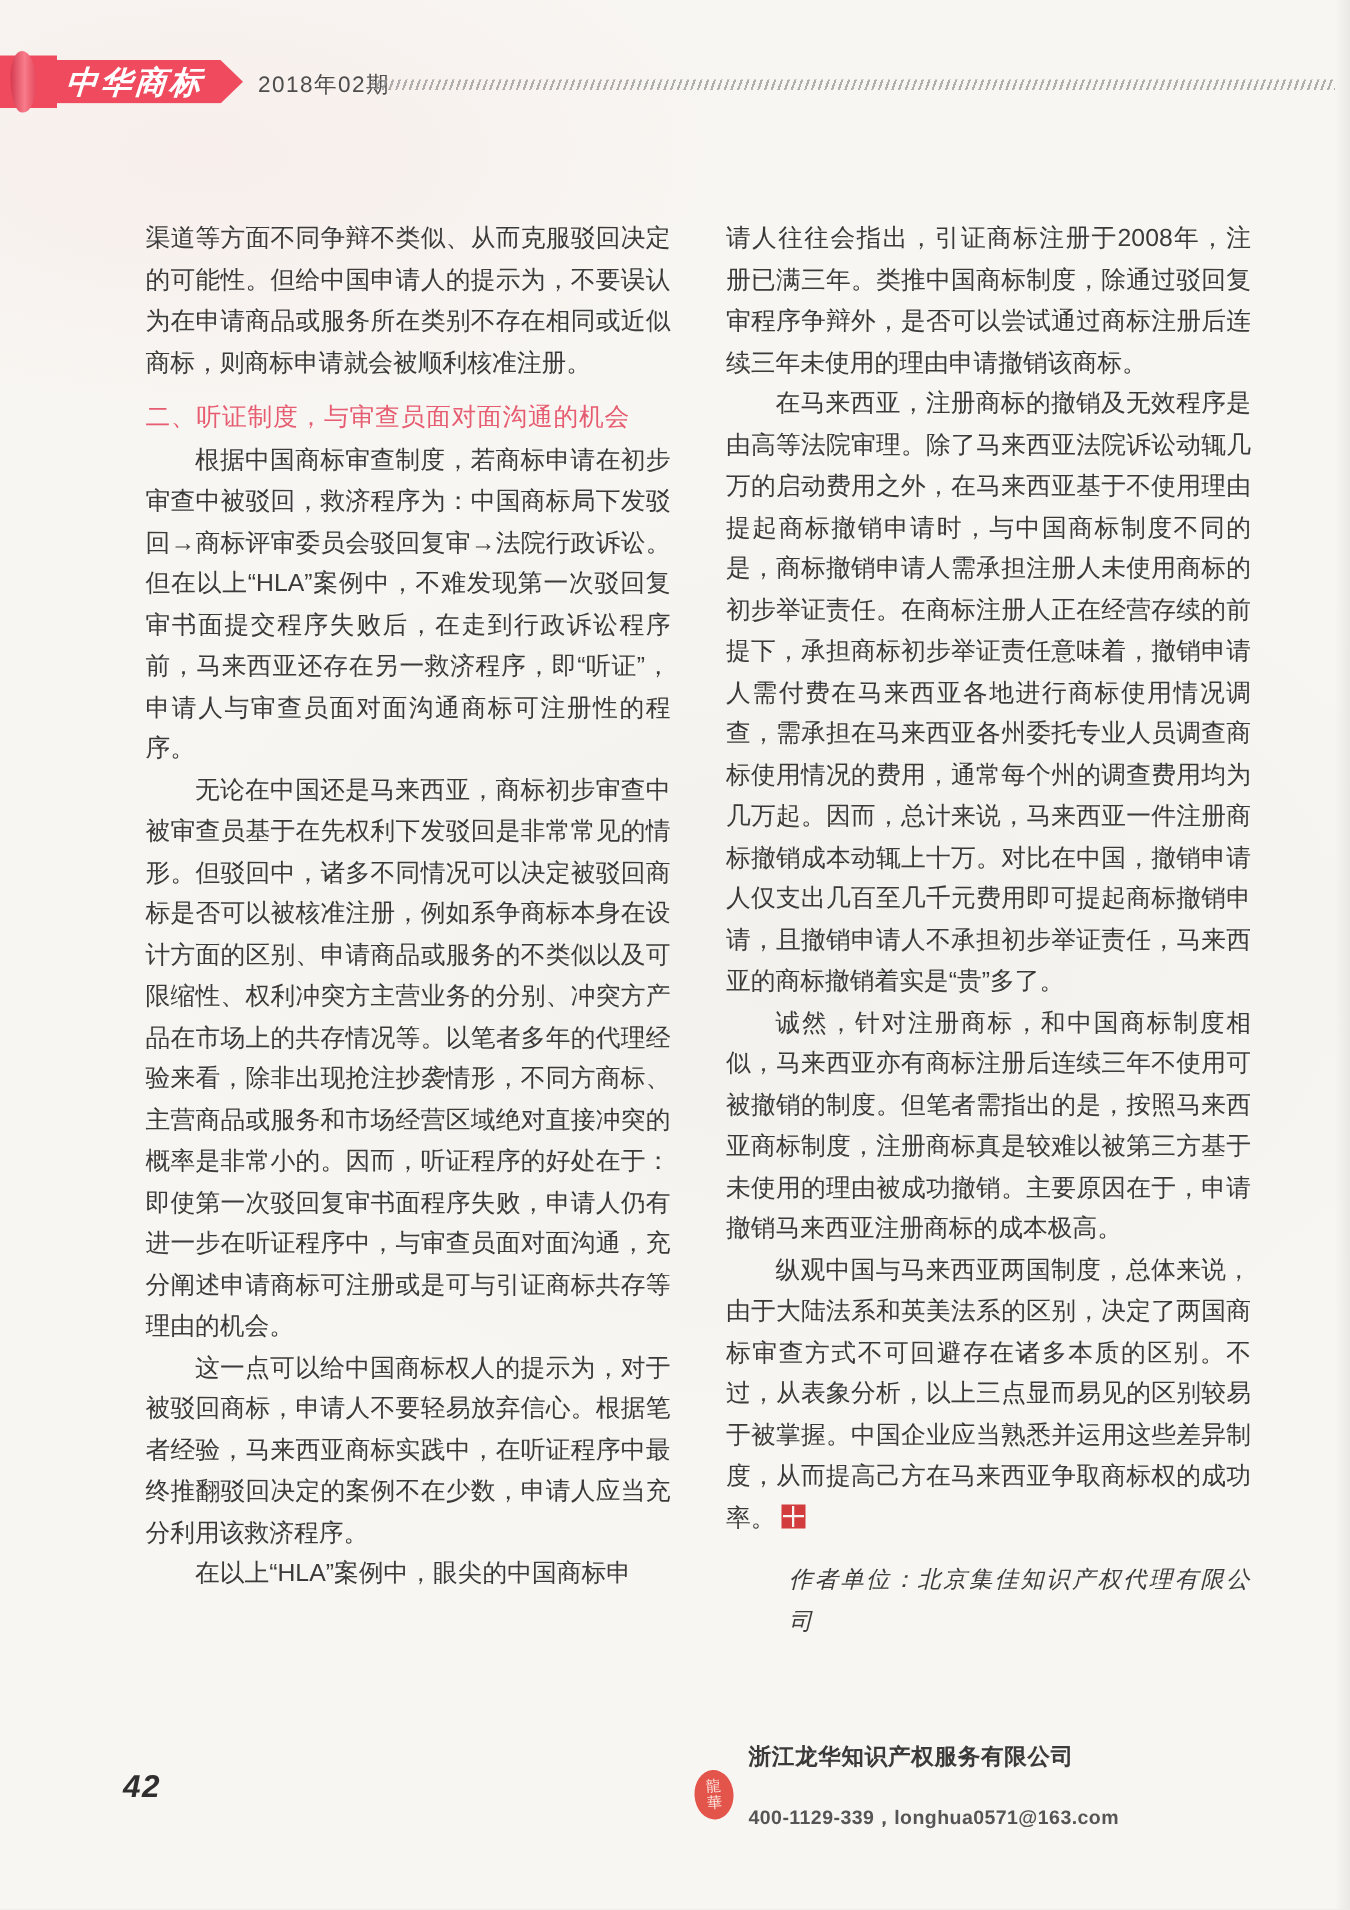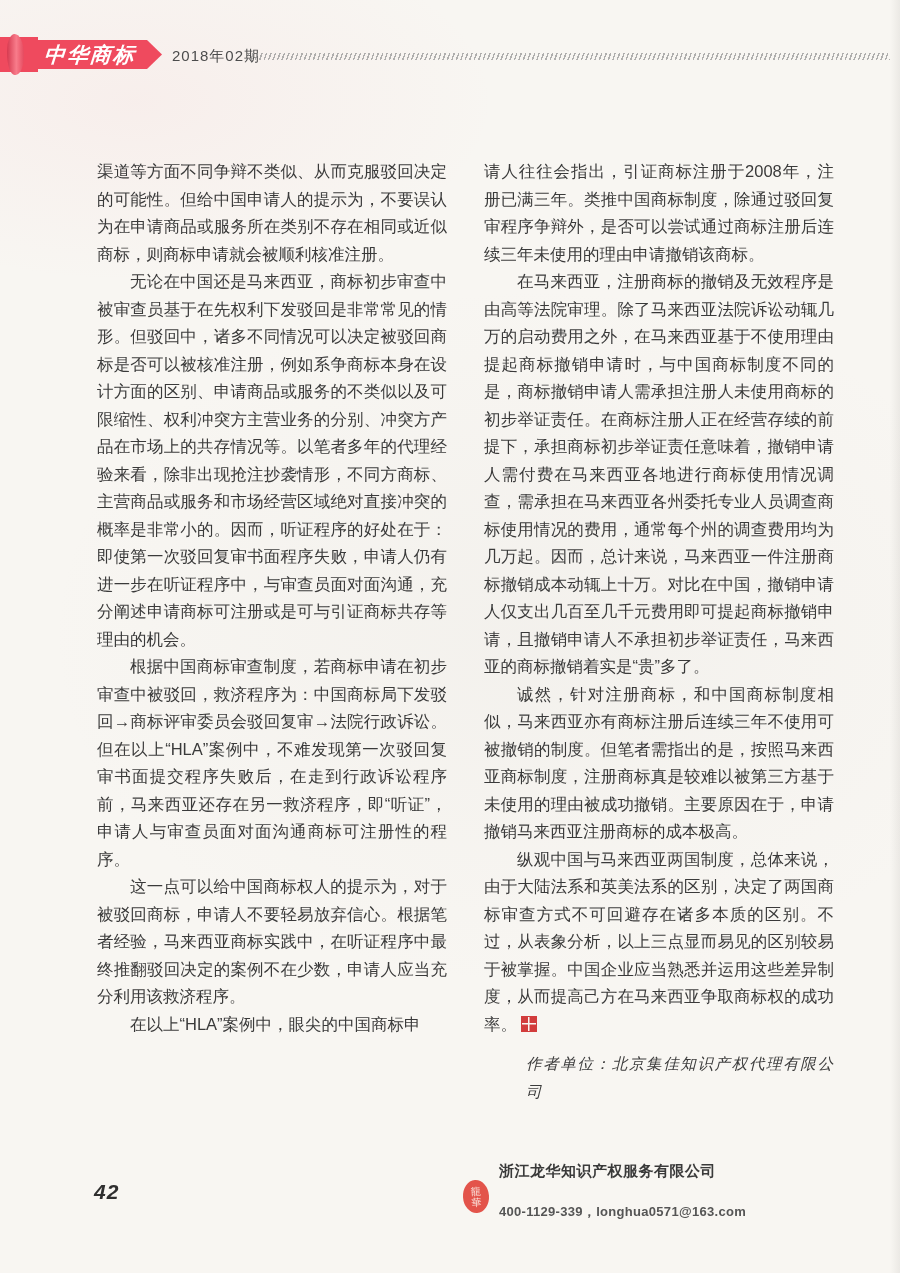--- a/index.html
+++ b/index.html
@@ -62,21 +62,20 @@
       rgba(150,150,150,0.75) 0px, rgba(150,150,150,0.75) 1.4px,
       transparent 1.4px, transparent 4.2px);
   }
 
   
   .col {
     position: absolute; top: 146px; width: 350px;
     font-size: 16.5px; line-height: 27.5px;
     text-align: justify;
     color: #3a3a3a;
-    margin-top: 12px;
   }
   .col-left  { left: 97px; }
   .col-right { left: 484px; }
   .para { text-align: justify; }
   .para.indent { text-indent: 2em; }
   .sec-heading {
     color: #e65c70;
     margin: 9px 0 1px 0;
     letter-spacing: 0.5px;
   }
@@ -87,30 +86,30 @@
     vertical-align: -1px;
     background:
       linear-gradient(#f8f6f2, #f8f6f2) 50% 50% / 100% 1.5px no-repeat,
       linear-gradient(#f8f6f2, #f8f6f2) 50% 50% / 1.5px 100% no-repeat,
       #d23c3c;
     box-shadow: 0 0 0 1px #d23c3c;
   }
   .author-line {
     margin-top: 14px;
     padding-left: 42px;
-    font-family: Liberation Mono, monospace;
+    font-family: Liberation Serif, serif;
     font-style: italic;
     font-size: 15.5px;
     color: #3c3c3c;
     letter-spacing: 1px;
   }
 
   
   .page-number {
-    position: absolute; left: 94px; top: 1180px;
+    position: absolute; left: 82px; top: 1180px;
     font-size: 21px; font-weight: bold; font-style: italic;
     color: #2f2f2f; letter-spacing: 1px;
   }
   .company-logo {
     position: absolute; left: 463px; top: 1180px;
     width: 26px; height: 33px;
     background: #e3544b;
     border-radius: 50%;
     display: flex; flex-direction: column;
     align-items: center; justify-content: center;
@@ -138,22 +137,23 @@
 
   <div class="banner-tail"></div>
   <div class="banner">
     <span class="journal-title">中华商标</span>
   </div>
   <span class="issue-label">2018年02期</span>
   <div class="hatch-rule"></div>
 
   <div class="col col-left">
       <div class="para">渠道等方面不同争辩不类似、从而克服驳回决定的可能性。但给中国申请人的提示为，不要误认为在申请商品或服务所在类别不存在相同或近似商标，则商标申请就会被顺利核准注册。</div>
+      <div class="sec-heading">二、听证制度，与审查员面对面沟通的机会</div>
+      <div class="para indent">根据中国商标审查制度，若商标申请在初步审查中被驳回，救济程序为：中国商标局下发驳回→商标评审委员会驳回复审→法院行政诉讼。但在以上“HLA”案例中，不难发现第一次驳回复审书面提交程序失败后，在走到行政诉讼程序前，马来西亚还存在另一救济程序，即“听证”，申请人与审查员面对面沟通商标可注册性的程序。</div>
       <div class="para indent">无论在中国还是马来西亚，商标初步审查中被审查员基于在先权利下发驳回是非常常见的情形。但驳回中，诸多不同情况可以决定被驳回商标是否可以被核准注册，例如系争商标本身在设计方面的区别、申请商品或服务的不类似以及可限缩性、权利冲突方主营业务的分别、冲突方产品在市场上的共存情况等。以笔者多年的代理经验来看，除非出现抢注抄袭情形，不同方商标、主营商品或服务和市场经营区域绝对直接冲突的概率是非常小的。因而，听证程序的好处在于：即使第一次驳回复审书面程序失败，申请人仍有进一步在听证程序中，与审查员面对面沟通，充分阐述申请商标可注册或是可与引证商标共存等理由的机会。</div>
-      <div class="para indent">根据中国商标审查制度，若商标申请在初步审查中被驳回，救济程序为：中国商标局下发驳回→商标评审委员会驳回复审→法院行政诉讼。但在以上“HLA”案例中，不难发现第一次驳回复审书面提交程序失败后，在走到行政诉讼程序前，马来西亚还存在另一救济程序，即“听证”，申请人与审查员面对面沟通商标可注册性的程序。</div>
       <div class="para indent">这一点可以给中国商标权人的提示为，对于被驳回商标，申请人不要轻易放弃信心。根据笔者经验，马来西亚商标实践中，在听证程序中最终推翻驳回决定的案例不在少数，申请人应当充分利用该救济程序。</div>
       <div class="para indent">在以上“HLA”案例中，眼尖的中国商标申</div>
     </div>
   <div class="col col-right">
   <div class="para">请人往往会指出，引证商标注册于2008年，注册已满三年。类推中国商标制度，除通过驳回复审程序争辩外，是否可以尝试通过商标注册后连续三年未使用的理由申请撤销该商标。</div>
       <div class="para indent">在马来西亚，注册商标的撤销及无效程序是由高等法院审理。除了马来西亚法院诉讼动辄几万的启动费用之外，在马来西亚基于不使用理由提起商标撤销申请时，与中国商标制度不同的是，商标撤销申请人需承担注册人未使用商标的初步举证责任。在商标注册人正在经营存续的前提下，承担商标初步举证责任意味着，撤销申请人需付费在马来西亚各地进行商标使用情况调查，需承担在马来西亚各州委托专业人员调查商标使用情况的费用，通常每个州的调查费用均为几万起。因而，总计来说，马来西亚一件注册商标撤销成本动辄上十万。对比在中国，撤销申请人仅支出几百至几千元费用即可提起商标撤销申请，且撤销申请人不承担初步举证责任，马来西亚的商标撤销着实是“贵”多了。</div>
       <div class="para indent">诚然，针对注册商标，和中国商标制度相似，马来西亚亦有商标注册后连续三年不使用可被撤销的制度。但笔者需指出的是，按照马来西亚商标制度，注册商标真是较难以被第三方基于未使用的理由被成功撤销。主要原因在于，申请撤销马来西亚注册商标的成本极高。</div>
       <div class="para indent">纵观中国与马来西亚两国制度，总体来说，由于大陆法系和英美法系的区别，决定了两国商标审查方式不可回避存在诸多本质的区别。不过，从表象分析，以上三点显而易见的区别较易于被掌握。中国企业应当熟悉并运用这些差异制度，从而提高己方在马来西亚争取商标权的成功率。<span class="end-seal"></span></div>
       <div class="author-line">作者单位：北京集佳知识产权代理有限公司</div>
     </div>

